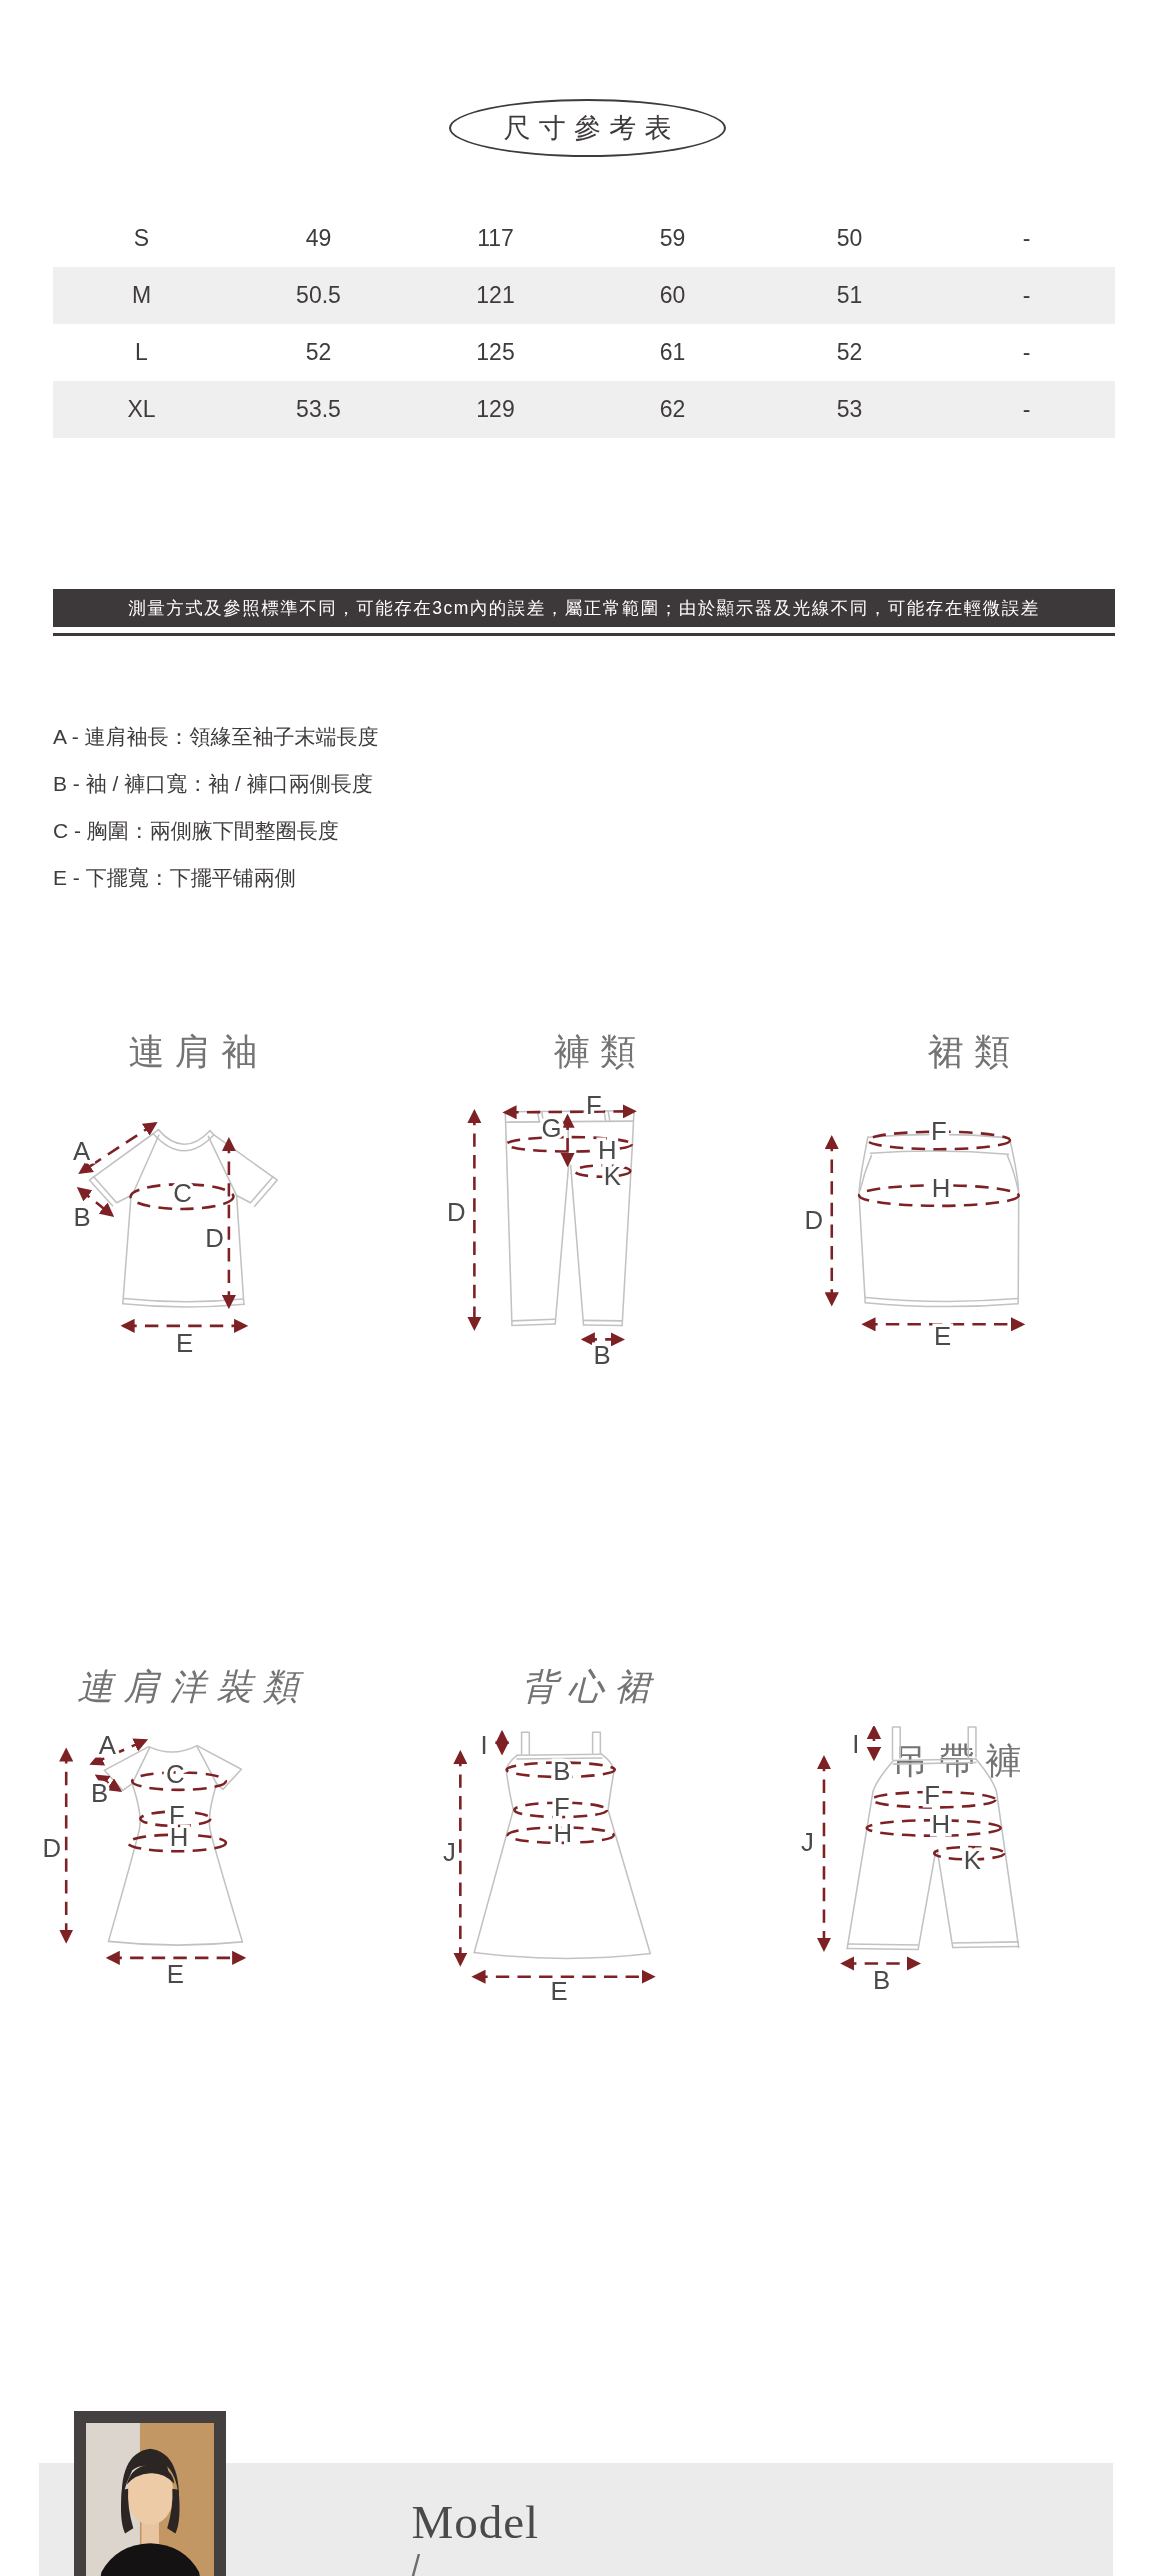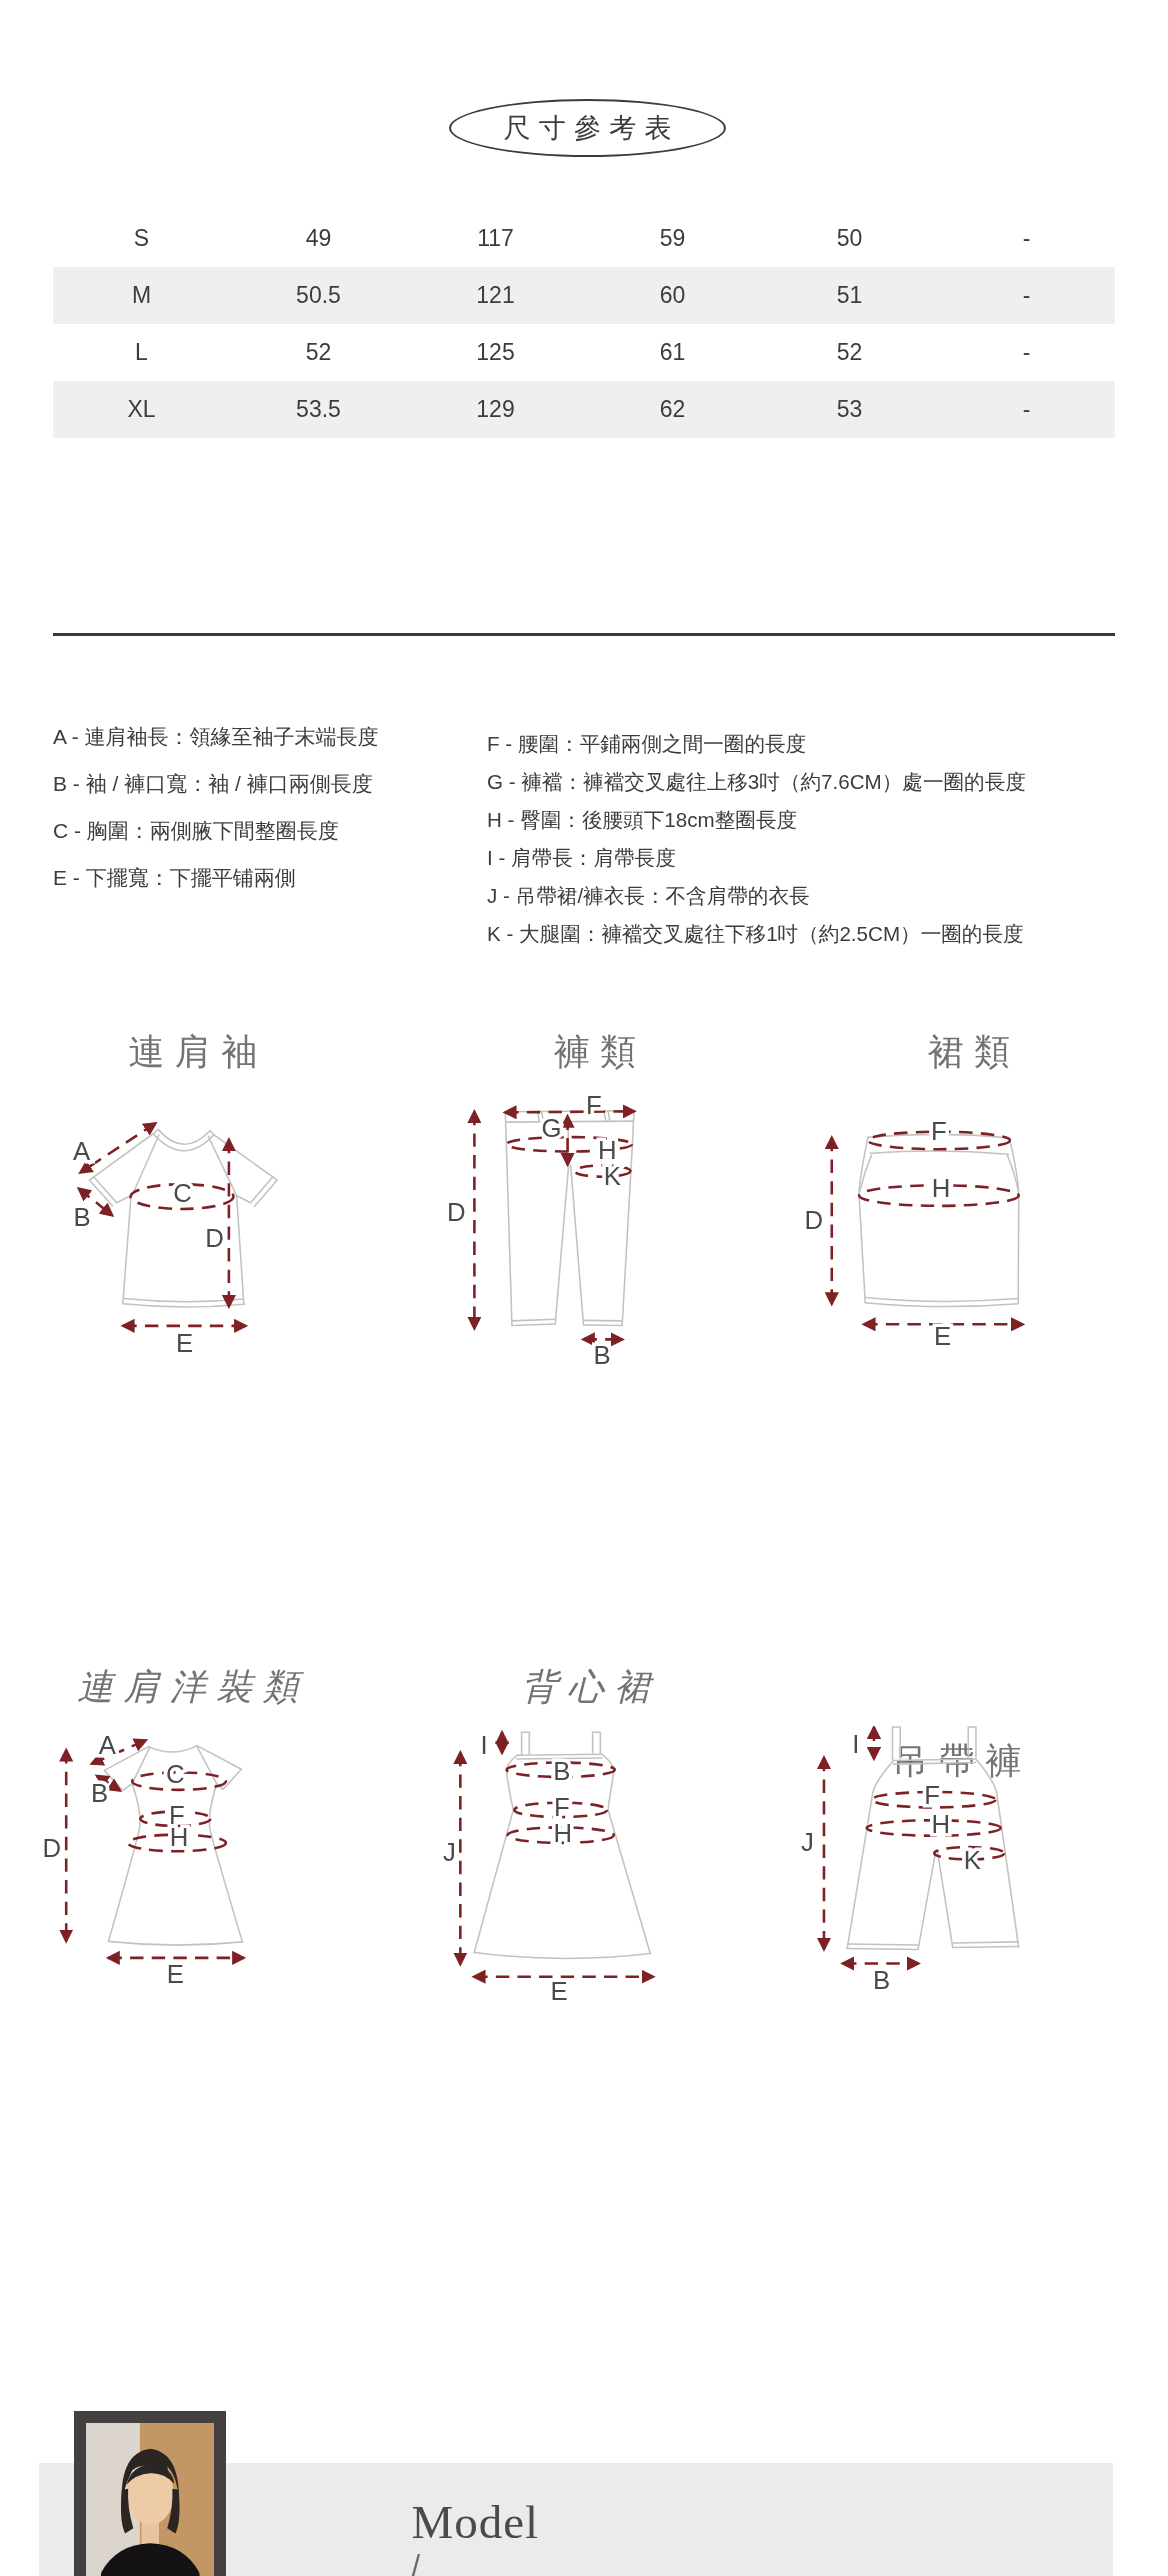--- a/index.html
+++ b/index.html
@@ -86,35 +86,30 @@
     <div class="st-row alt">
       <div>XL</div>
       <div>53.5</div>
       <div>129</div>
       <div>62</div>
       <div>53</div>
       <div>-</div>
     </div>
   </div>
 
+  <div class="disclaimer-bar">
+    <span>測量方式及參照標準不同，可能存在3cm內的誤差，屬正常範圍；由於顯示器及光線不同，可能存在輕微誤差</span>
+  </div>
   <div class="divider-line"></div>
 
   <div class="legend-left">
     <div>A - 連肩袖長：領緣至袖子末端長度</div>
     <div>B - 袖 / 褲口寬：袖 / 褲口兩側長度</div>
     <div>C - 胸圍：兩側腋下間整圈長度</div>
     <div>E - 下擺寬：下擺平铺兩側</div>
-  </div>
-  <div class="legend-right">
-    <div>F - 腰圍：平鋪兩側之間一圈的長度</div>
-    <div>G - 褲襠：褲襠交叉處往上移3吋（約7.6CM）處一圈的長度</div>
-    <div>H - 臀圍：後腰頭下18cm整圈長度</div>
-    <div>I - 肩帶長：肩帶長度</div>
-    <div>J - 吊帶裙/褲衣長：不含肩帶的衣長</div>
-    <div>K - 大腿圍：褲襠交叉處往下移1吋（約2.5CM）一圈的長度</div>
   </div>
 
   <div class="diag-title" style="left:198px;top:1028px;">連肩袖</div>
   <div class="diag-title" style="left:600px;top:1028px;">褲類</div>
   <div class="diag-title" style="left:974px;top:1028px;">裙類</div>
 
   <div class="diag" style="left:52px;top:1108px;width:361px;height:412px;">
     <svg viewBox="0 0 700 800">
       <g class="garment">
         <path d="M196 50 Q 255 115 314 52"></path>

